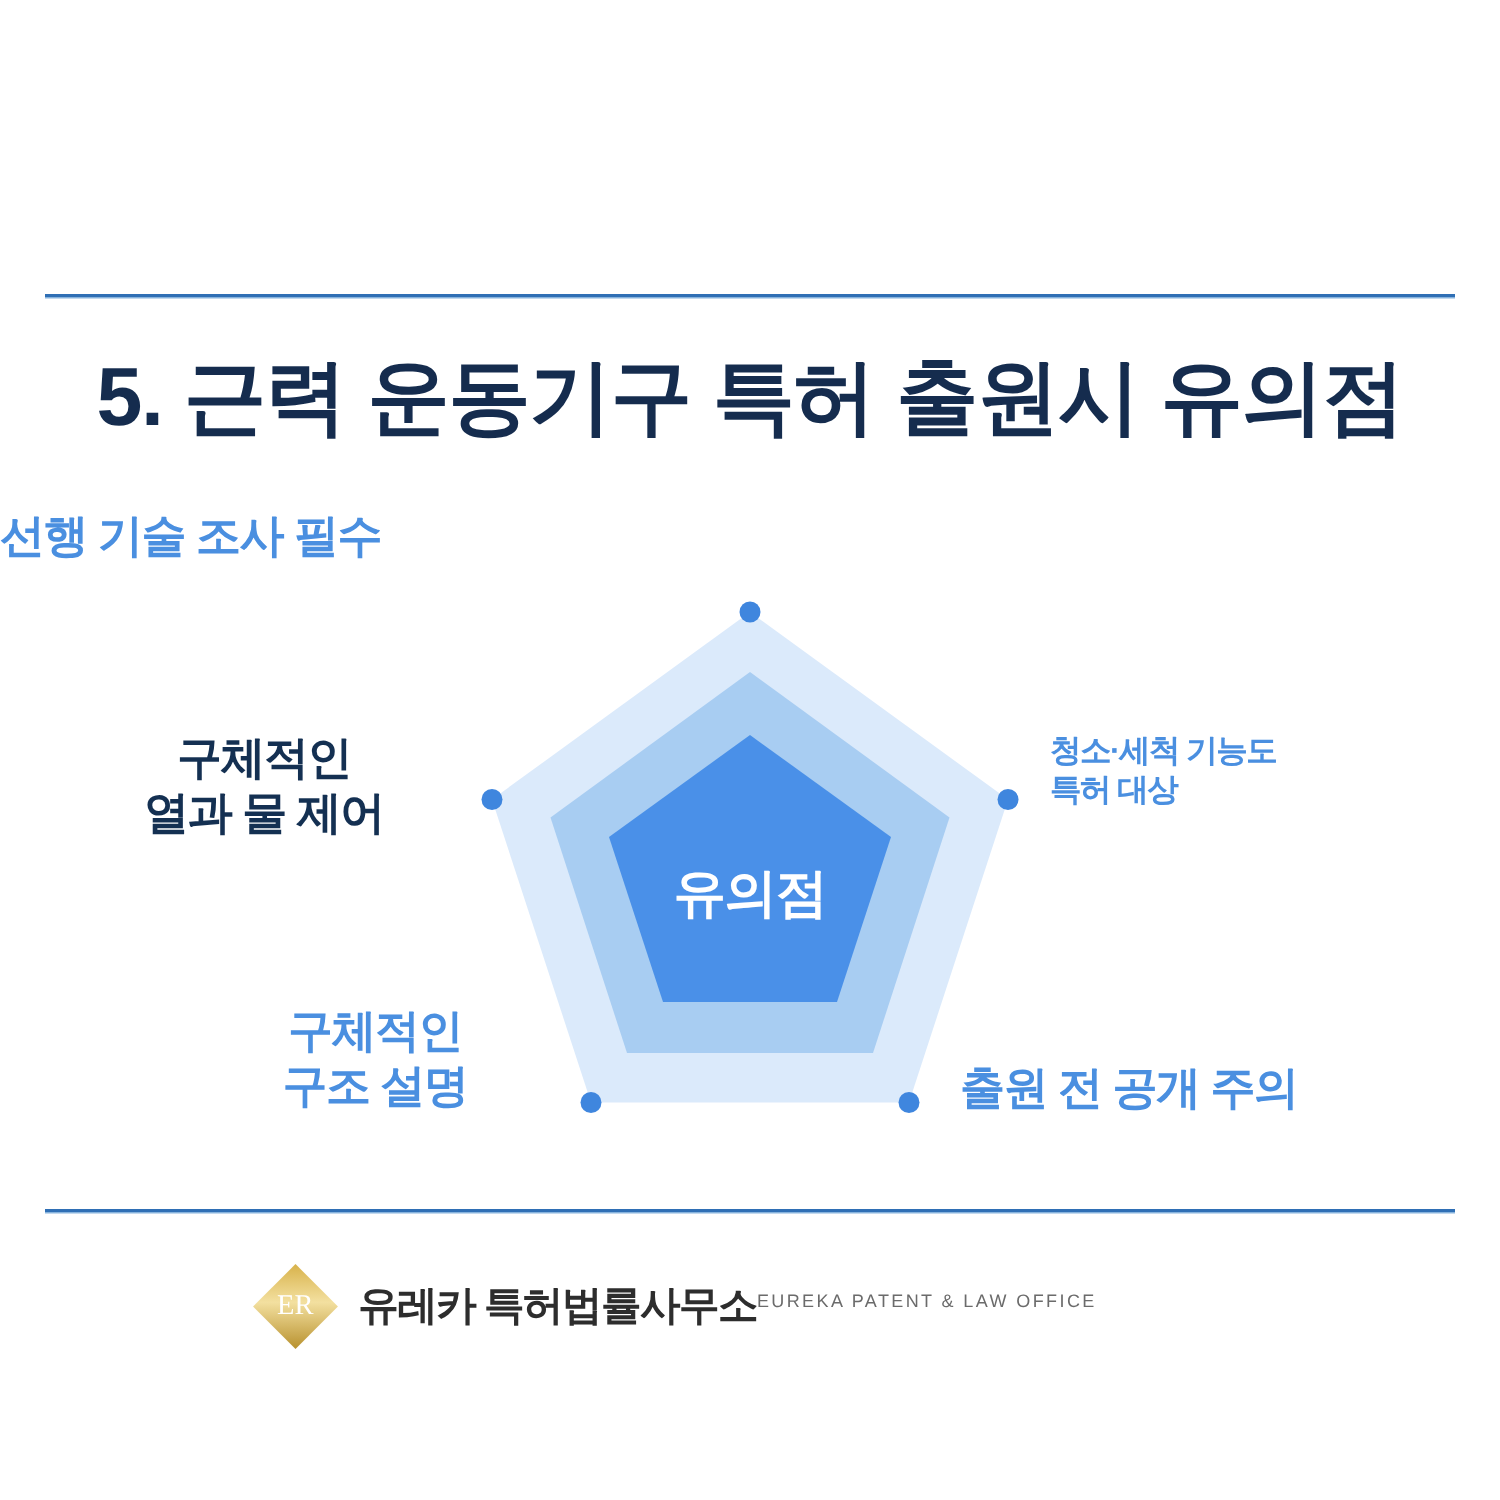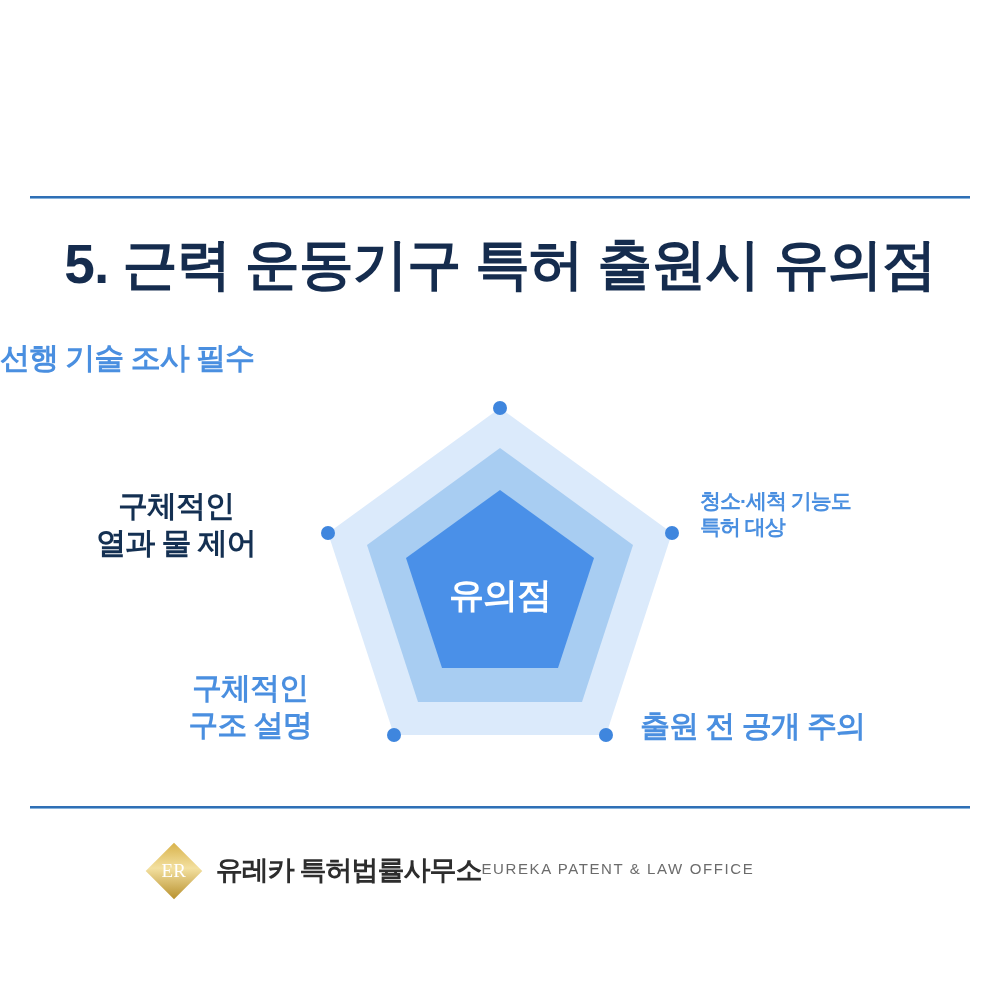--- a/index.html
+++ b/index.html
@@ -161,21 +161,21 @@
   .logo-kr {
     font-family: "Liberation Serif", serif;
     font-size: 27px;
     font-weight: bold;
     color: #2d2d2d;
     letter-spacing: -1px;
     line-height: 1.1;
   }
   .logo-en {
     font-family: "Liberation Sans", sans-serif;
-    font-size: 15px;
+    font-size: 12px;
     color: #6b6b6b;
     letter-spacing: 1.6px;
     margin-top: 4px;
     text-align: center;
   }
 </style>
 </head>
 <body>
 
 <div class="slide">

